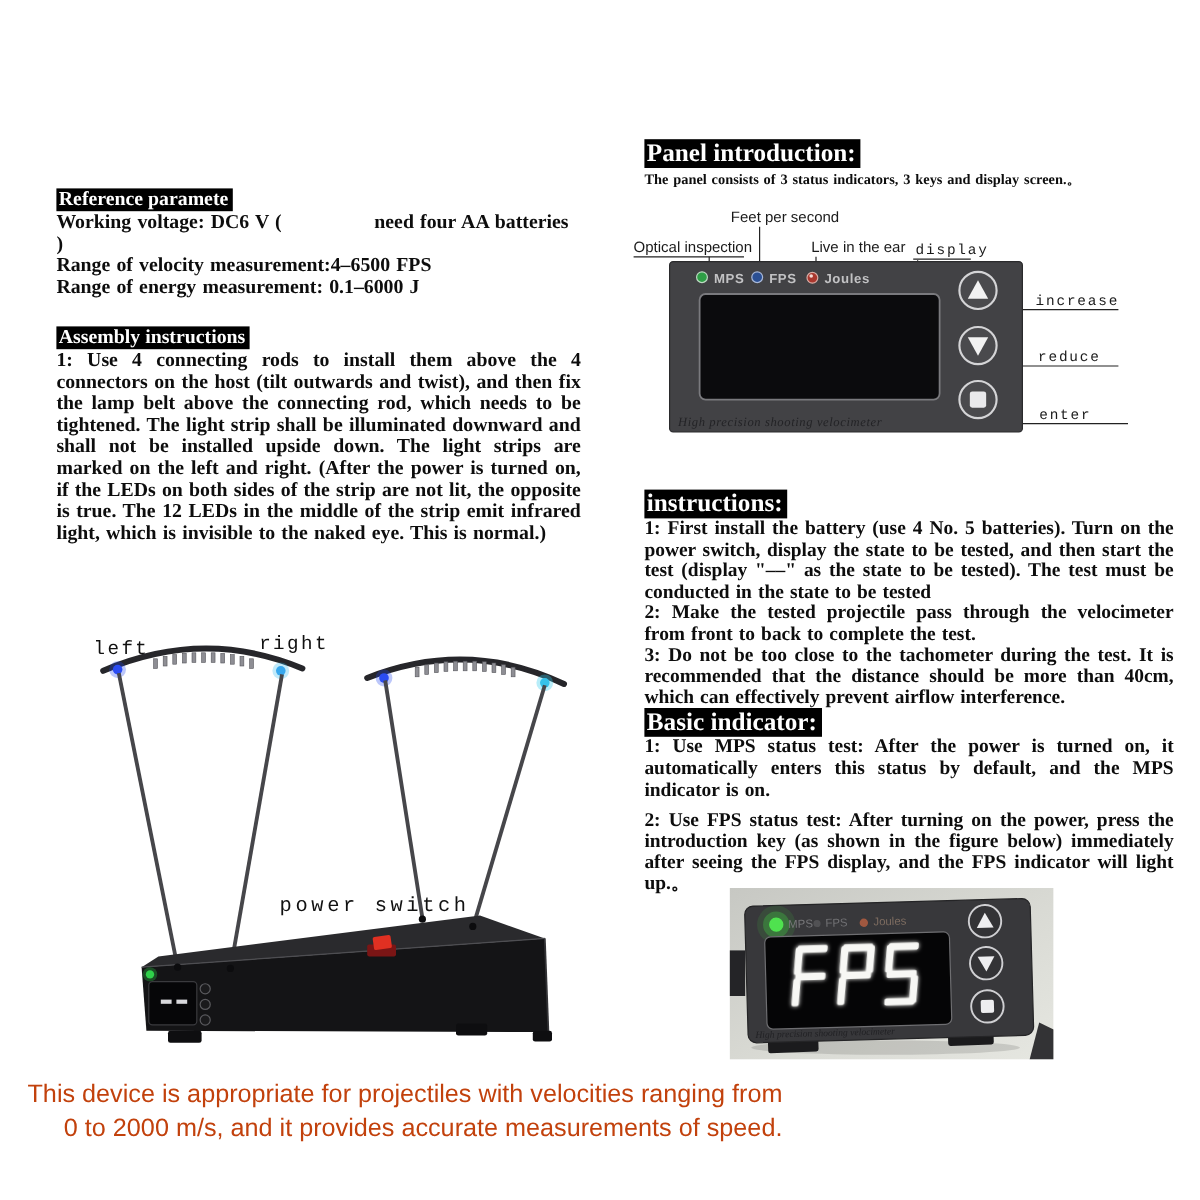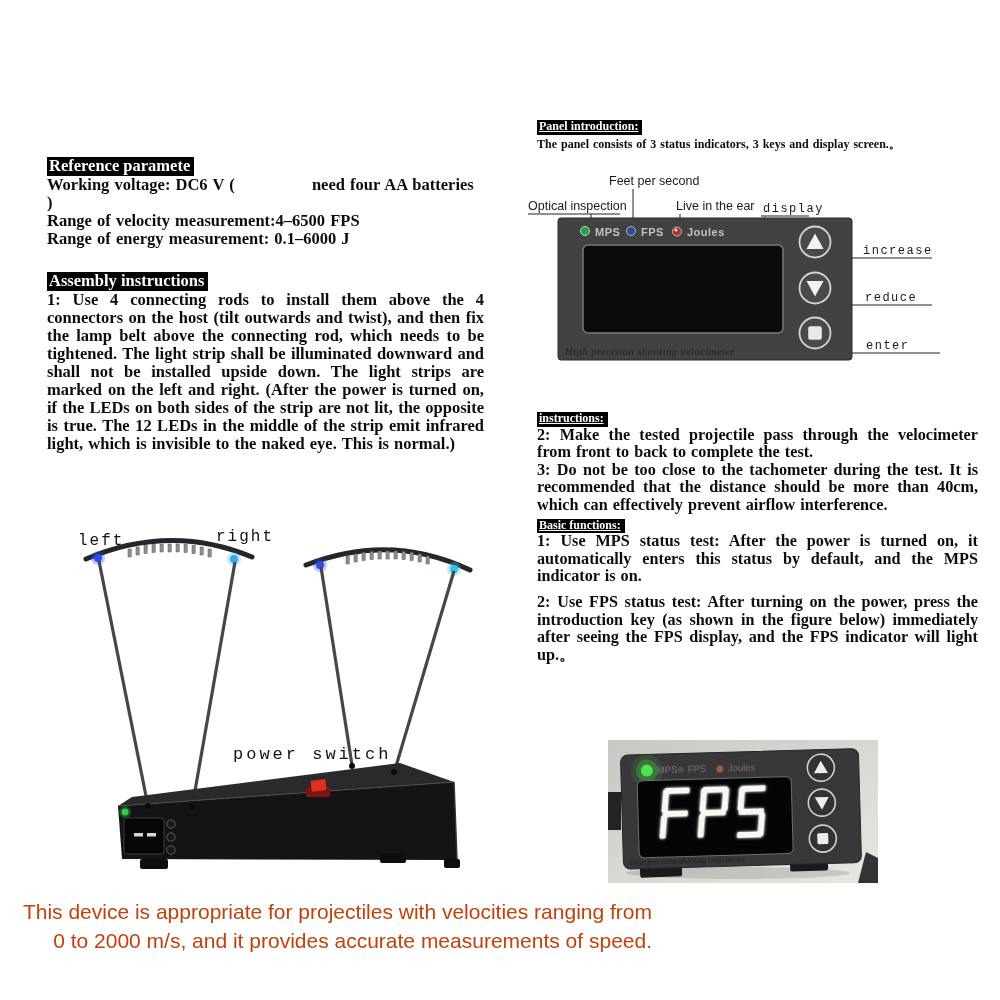--- a/index.html
+++ b/index.html
@@ -6,21 +6,21 @@
   .page{position:relative;width:1000px;height:1000px;background:#fff;overflow:hidden;
         font-family:"Liberation Serif",serif;color:#0d0d0d;}
   .col{position:absolute;}
   .hl{display:inline-block;background:#000;color:#fff;font-weight:bold;
       padding:0 4px 2px 2px;line-height:1.05;}
   .body-l{font-weight:bold;font-size:16.5px;line-height:17.9px;text-align:justify;
           word-spacing:1px;margin:0;}
   .body-r{font-weight:bold;font-size:16.2px;line-height:17.6px;text-align:justify;
           word-spacing:1px;margin:0;}
   .h-l{font-size:16.5px;}
-  .h-r{font-size:12px;text-decoration:underline;}
+  .h-r{font-size:21px;}
   .specs p{margin:0;}
   .gap-sm{height:8px;}
   .gap-md{height:24px;}
   .caption{position:absolute;left:18px;top:897px;width:634px;text-align:right;
            font-family:"Liberation Sans",sans-serif;font-size:21px;line-height:29px;
            color:#c2410c;}
   svg text{user-select:none;}
   .sans-label{font-family:"Liberation Sans",sans-serif;font-size:12.5px;fill:#1a1a1a;}
   .mono-label{font-family:"Liberation Mono",monospace;font-size:12px;letter-spacing:1.5px;fill:#1a1a1a;}
   .ind-label{font-family:"Liberation Sans",sans-serif;font-size:11px;font-weight:600;
@@ -184,23 +184,24 @@
       <polygon points="281.5,113 298.5,113 290,128.5" fill="#f2f2f2"></polygon>
     </g>
     <g>
       <circle cx="290" cy="165" r="15.5" fill="#4a4a4d" stroke="#d4d4d6" stroke-width="1.8"></circle>
       <rect x="283.2" y="158.2" width="13.6" height="13.6" rx="2" fill="#e9e9eb"></rect>
     </g>
   </svg>
 
   <div class="col" style="left:537px;top:369px;width:441px;margin-top:39px;">
     <span class="hl h-r">instructions:</span>
+    <p class="body-r">1: First install the battery (use 4 No. 5 batteries). Turn on the power switch, display the state to be tested, and then start the test (display "––" as the state to be tested). The test must be conducted in the state to be tested</p>
     <p class="body-r">2: Make the tested projectile pass through the velocimeter from front to back to complete the test.</p>
     <p class="body-r">3: Do not be too close to the tachometer during the test. It is recommended that the distance should be more than 40cm, which can effectively prevent airflow interference.</p>
-    <span class="hl h-r">Basic functions:</span>
+    <span class="hl h-r">Basic indicator:</span>
     <p class="body-r">1: Use MPS status test: After the power is turned on, it automatically enters this status by default, and the MPS indicator is on.</p>
     <div class="gap-sm"></div>
     <p class="body-r">2: Use FPS status test: After turning on the power, press the introduction key (as shown in the figure below) immediately after seeing the FPS display, and the FPS indicator will light up.。</p>
   </div>
 
   <div class="fps-photo">
     <svg width="270" height="143" viewBox="0 0 270 143">
       <defs>
         <linearGradient id="photobg" x1="0" y1="0" x2="1" y2="1">
           <stop offset="0" stop-color="#c7c8c3"></stop>

